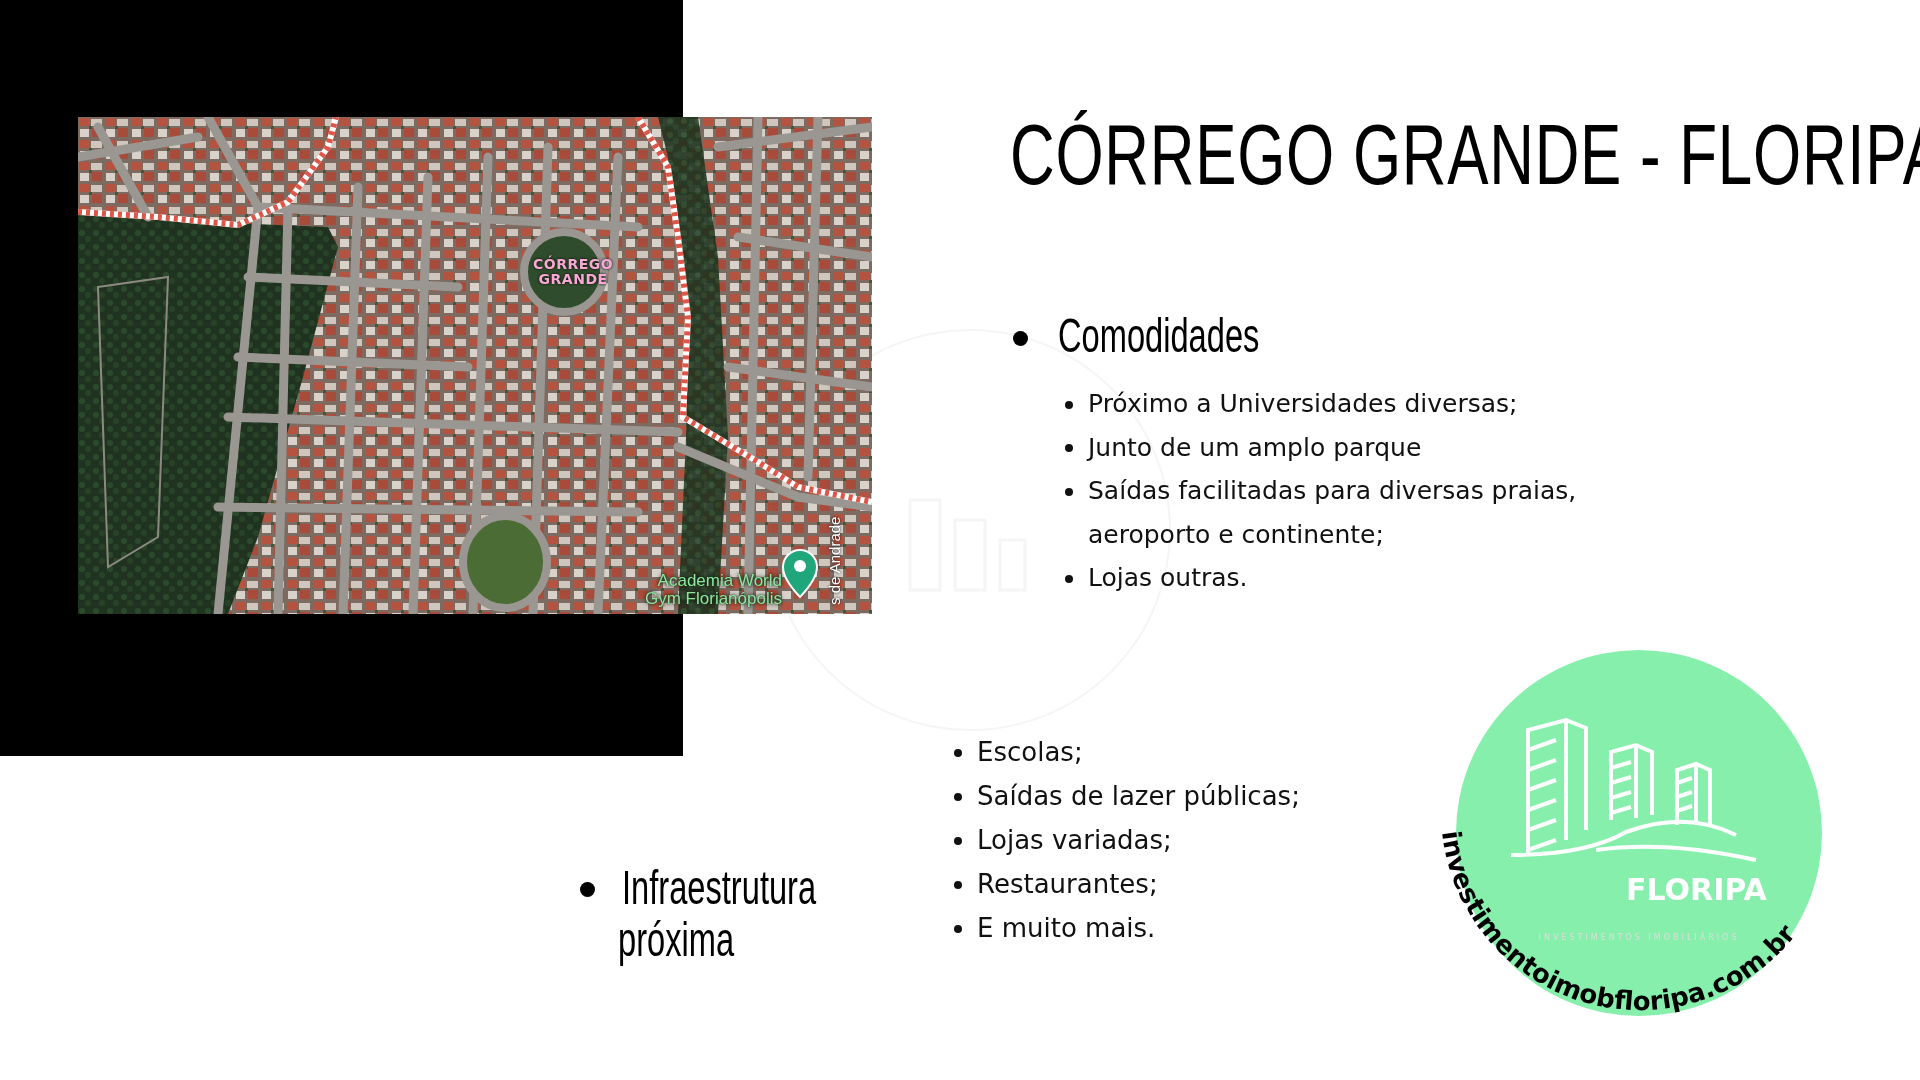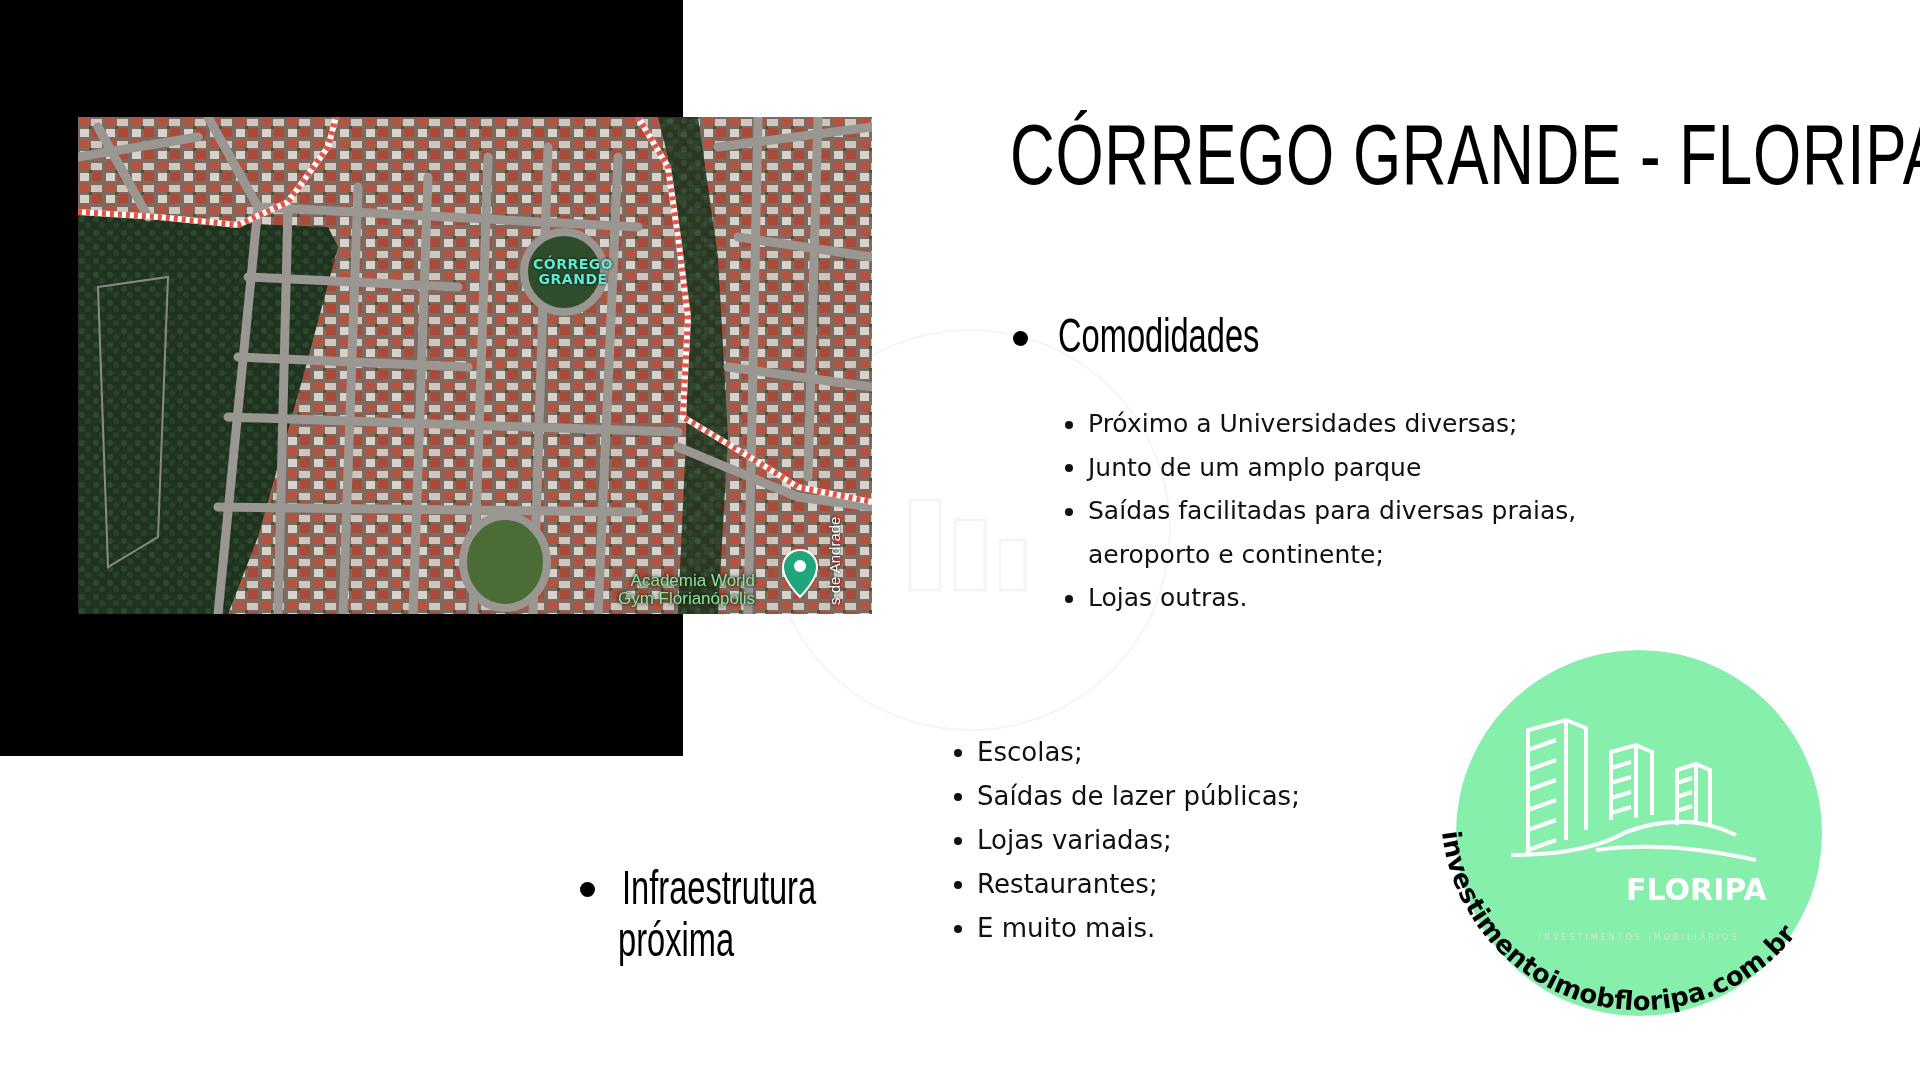--- a/index.html
+++ b/index.html
@@ -1,21 +1,21 @@
 <!DOCTYPE html>
 <html><head>
 <meta charset="utf-8">
 <style>
   html, body { margin:0; padding:0; }
   body { width:1920px; height:1080px; position:relative; overflow:hidden; background:#ffffff; font-family:"Liberation Sans", sans-serif; color:#000; }
   .black-block { position:absolute; left:0; top:0; width:683px; height:756px; background:#000; }
   .map { position:absolute; left:78px; top:117px; width:794px; height:497px; overflow:hidden; background:#6b5a52; }
   .map svg { position:absolute; left:0; top:0; }
-  .map-label { position:absolute; color:#5eead4; font-weight:bold; font-size:14px; text-align:center; line-height:15px; letter-spacing:0.5px; text-shadow:0 0 3px #000; font-family:"DejaVu Sans", sans-serif; }
-  .poi-label { position:absolute; color:#8ee59c; font-size:17px; line-height:18px; text-shadow:0 0 2px #1d3d22, 0 0 4px #000; font-family:"Liberation Sans", sans-serif; }
+  .map-label { position:absolute; color:#f9a8d4; font-weight:bold; font-size:14px; text-align:center; line-height:15px; letter-spacing:0.5px; text-shadow:0 0 3px #000; font-family:"DejaVu Sans", sans-serif; }
+  .poi-label { position:absolute; color:#8ee59c; font-size:17px; line-height:18px; text-shadow:0 0 2px #1d3d22, 0 0 4px #000; font-family:"Liberation Sans", sans-serif;margin-left:27px; }
   .street-label { position:absolute; color:#fff; font-size:15px; transform:rotate(-90deg); transform-origin:left top; text-shadow:0 0 3px #000; white-space:nowrap; }
   .title { position:absolute; left:1010px; top:104px; font-family:"Liberation Sans Narrow","Liberation Sans", sans-serif; font-size:86px; line-height:100px; letter-spacing:1px; transform:scaleX(0.72); transform-origin:left top; white-space:nowrap; font-weight:normal; }
   .heading { position:absolute; font-family:"Liberation Sans", sans-serif; font-size:48px; line-height:52px; transform:scaleX(0.68); transform-origin:left top; white-space:nowrap; }
   .big-bullet { position:absolute; width:15px; height:15px; border-radius:50%; background:#000; }
   .list { position:absolute; list-style:none; margin:0; padding:0; font-family:"DejaVu Sans", sans-serif; font-size:25px; color:#111; }
   .list li { position:relative; white-space:nowrap; }
   .list li .dot { position:absolute; left:-23px; top:50%; width:8px; height:8px; margin-top:-3px; border-radius:50%; background:#111; }
   .sub-list li { height:43.5px; line-height:43.5px; }
   .infra-list li { height:44px; line-height:44px; font-size:26px; }
   .watermark { position:absolute; left:740px; top:300px; width:460px; height:460px; border-radius:50%; opacity:0.08; pointer-events:none; }
@@ -97,21 +97,21 @@
   <rect x="170" y="200" width="30" height="90" fill="none" stroke="#888" stroke-width="3"></rect>
   <rect x="215" y="220" width="30" height="70" fill="none" stroke="#888" stroke-width="3"></rect>
   <rect x="260" y="240" width="25" height="50" fill="none" stroke="#888" stroke-width="3"></rect>
 </svg>
 
 <div class="title">CÓRREGO GRANDE - FLORIPA</div>
 
 <span class="big-bullet" style="left:1013px;top:331px;"></span>
 <div class="heading" style="left:1058px;top:310px;">Comodidades</div>
 
-<ul class="list sub-list" style="left:1088px;top:402px;">
+<ul class="list sub-list" style="left:1088px;top:382px;">
   <li><span class="dot"></span><span>Próximo a Universidades diversas;</span></li>
   <li><span class="dot"></span><span>Junto de um amplo parque</span></li>
   <li><span class="dot"></span><span>Saídas facilitadas para diversas praias,</span></li>
   <li><span>aeroporto e continente;</span></li>
   <li><span class="dot"></span><span>Lojas outras.</span></li>
 </ul>
 
 <span class="big-bullet" style="left:580px;top:882px;"></span>
 <div class="heading" style="left:622px;top:862px;">Infraestrutura</div>
 <div class="heading" style="left:618px;top:914px;">próxima</div>

